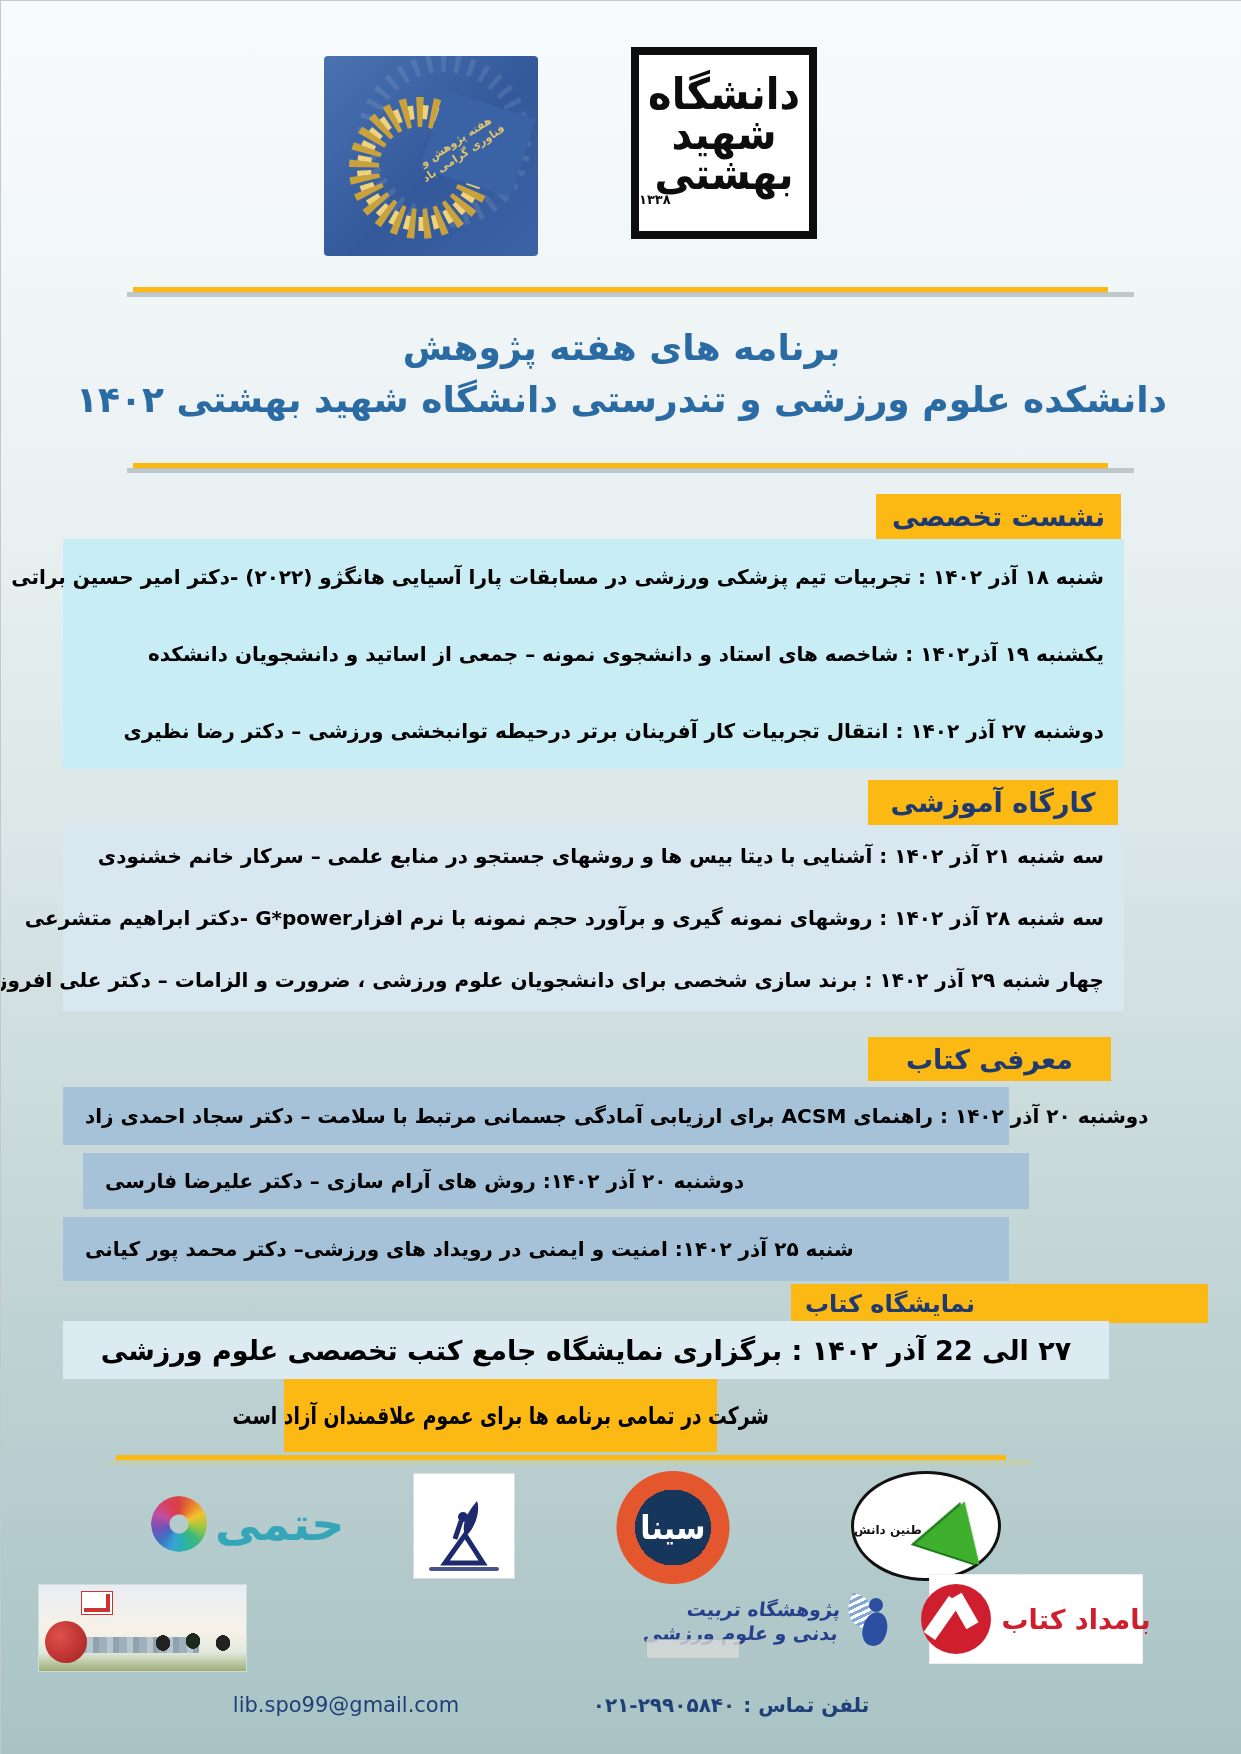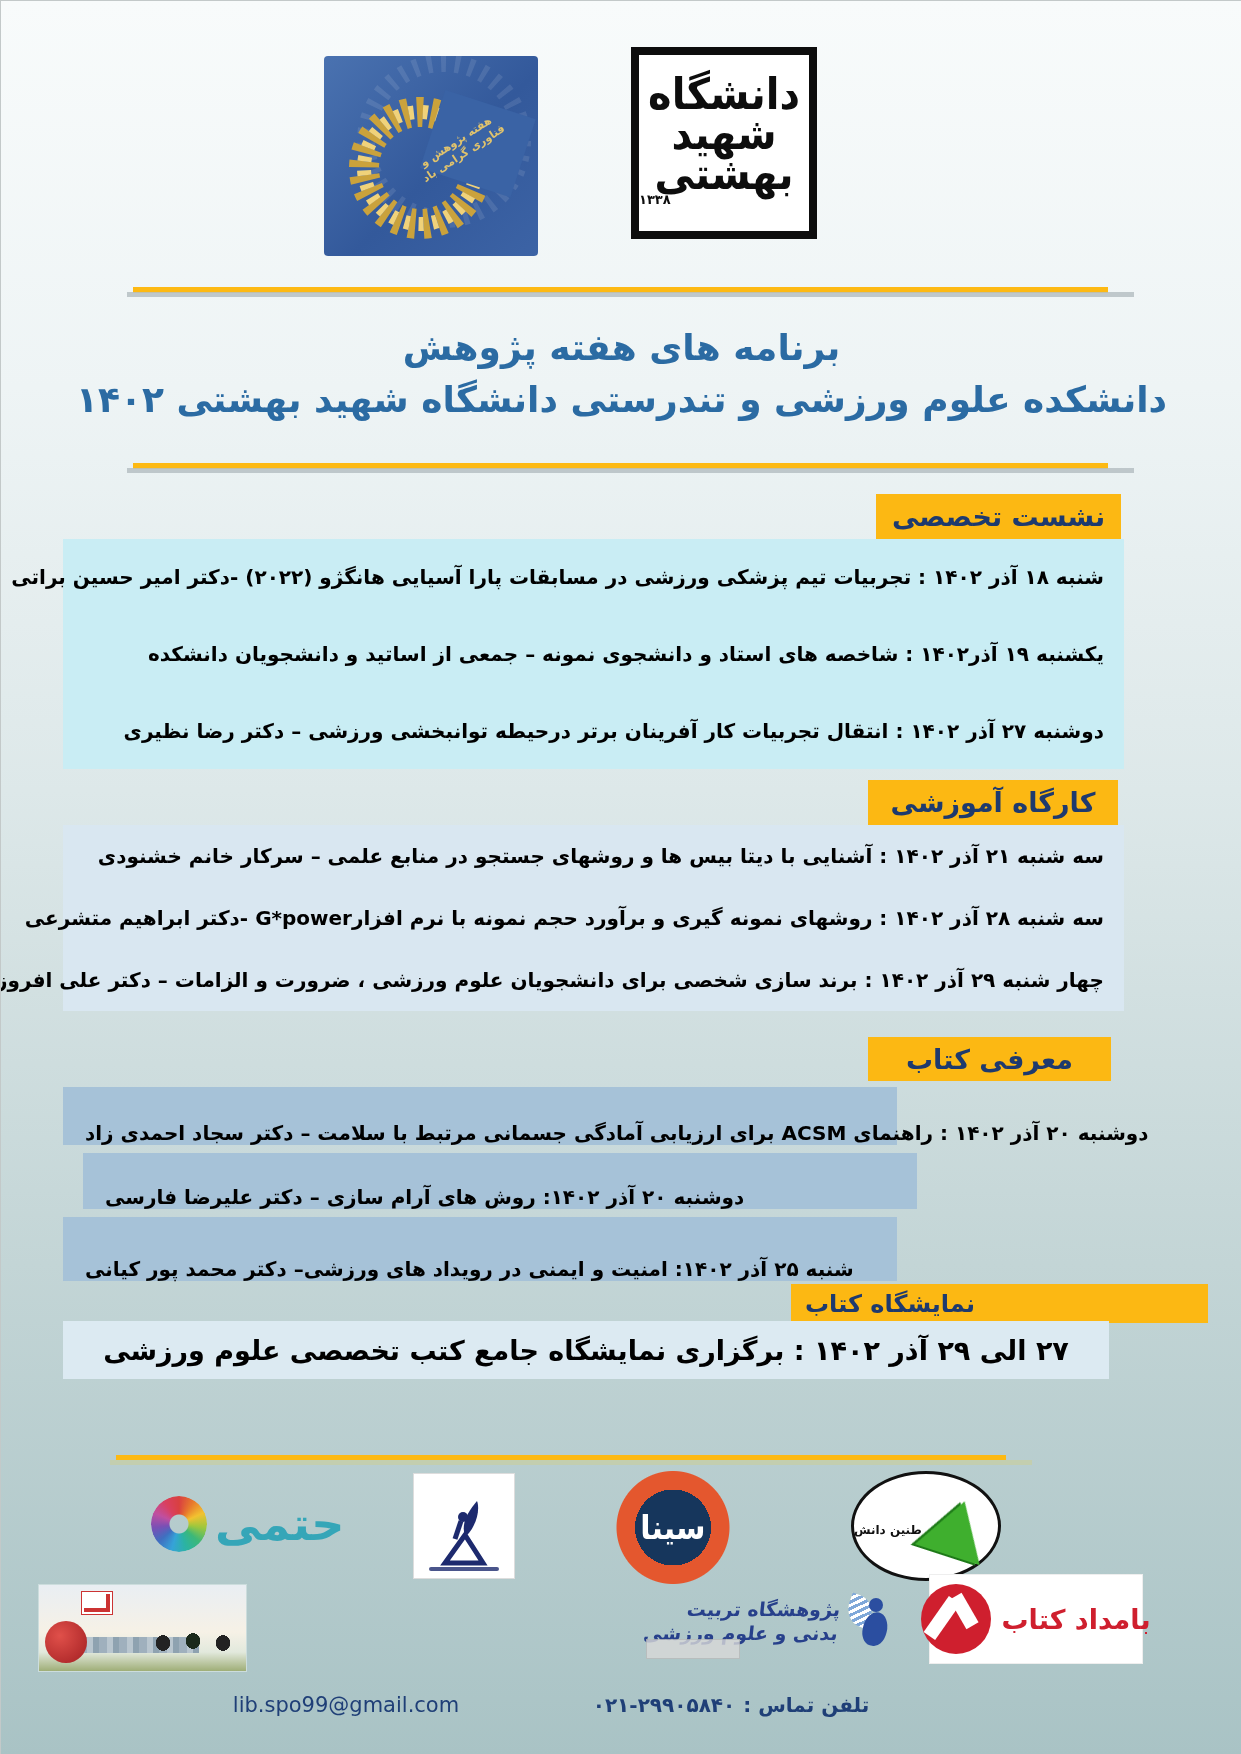--- a/index.html
+++ b/index.html
@@ -37,21 +37,21 @@
 
   .sec-h{background:#fcb813; color:#1e3a6e; font-weight:bold; font-size:27px;
     display:flex; align-items:center; justify-content:center;}
   .sec-h4{justify-content:flex-start; padding-left:14px; box-sizing:border-box; font-size:24px;}
 
   .cbox{left:62px; width:1061px; box-sizing:border-box; padding:0 20px;
     display:flex; flex-direction:column; justify-content:space-around;}
   .pline{direction:rtl; text-align:right; font-weight:bold; font-size:20px; color:#000; white-space:nowrap;}
   .box1{top:538px; height:230px; background:#c9edf4;}
   .box2{top:824px; height:186px; background:#d9e7f1;}
-  .bk{left:62px; width:834px; background:#a6c2d8; display:flex; align-items:flex-end;
+  .bk{left:62px; width:946px; background:#a6c2d8; display:flex; align-items:center;
     box-sizing:border-box; padding:0 22px;}
   .box4{left:62px; top:1320px; width:1046px; height:58px; background:#dceaf2;
     display:flex; align-items:center; justify-content:center;}
   .box4 .pline{font-size:27px; text-align:center;}
 
   .banner{left:283px; top:1378px; width:433px; height:73px; background:#fcb813;
     display:flex; align-items:center; justify-content:center;}
   .banner .btxt{direction:rtl; color:#000; font-weight:bold; font-size:24px; white-space:nowrap;
     transform:scaleX(.78);}
 
@@ -162,23 +162,26 @@
   </div>
   <div class="abs bk" style="top:1152px; height:56px;margin-left:20px;">
     <div class="pline">دوشنبه ۲۰ آذر ۱۴۰۲:  روش های آرام سازی – دکتر علیرضا فارسی</div>
   </div>
   <div class="abs bk" style="top:1216px; height:64px;">
     <div class="pline">شنبه ۲۵ آذر ۱۴۰۲:  امنیت و ایمنی در رویداد های ورزشی– دکتر محمد پور کیانی</div>
   </div>
 
   <div class="abs sec-h sec-h4" style="left:790px; top:1283px; width:417px; height:39px;">نمایشگاه کتاب</div>
   <div class="abs box4">
-    <div class="pline">۲۷ الی ۲۹ آذر ۱۴۰۲ : برگزاری نمایشگاه جامع کتب تخصصی علوم ورزشی</div>
-  </div>
-
+    <div class="pline">۲۷ الی 22 آذر ۱۴۰۲ : برگزاری نمایشگاه جامع کتب تخصصی علوم ورزشی</div>
+  </div>
+
+  <div class="abs banner">
+    <div class="btxt">شرکت در تمامی  برنامه ها برای عموم علاقمندان آزاد است</div>
+  </div>
   <div class="abs rule rule3" style="left:115px; top:1454px; width:890px; height:5px;"></div>
 
   <div class="abs hatmi">
     <div class="burst"></div>
     <div class="hatmi-word">حتمی</div>
   </div>
 
   <div class="abs quill">
     <svg width="78" height="74" viewBox="0 0 78 74">
       <path d="M20 70 L58 70 L40 42 Z" fill="none" stroke="#1d2a6e" stroke-width="5"></path>

